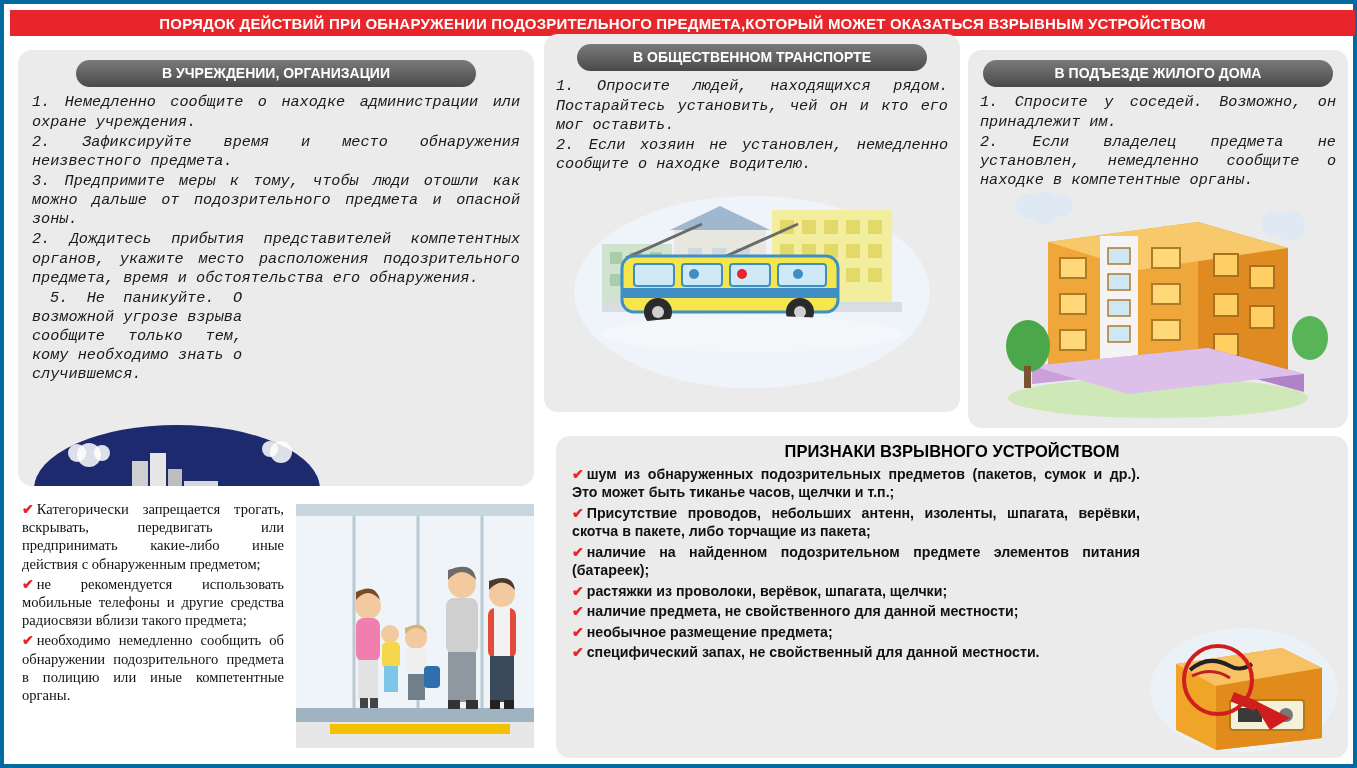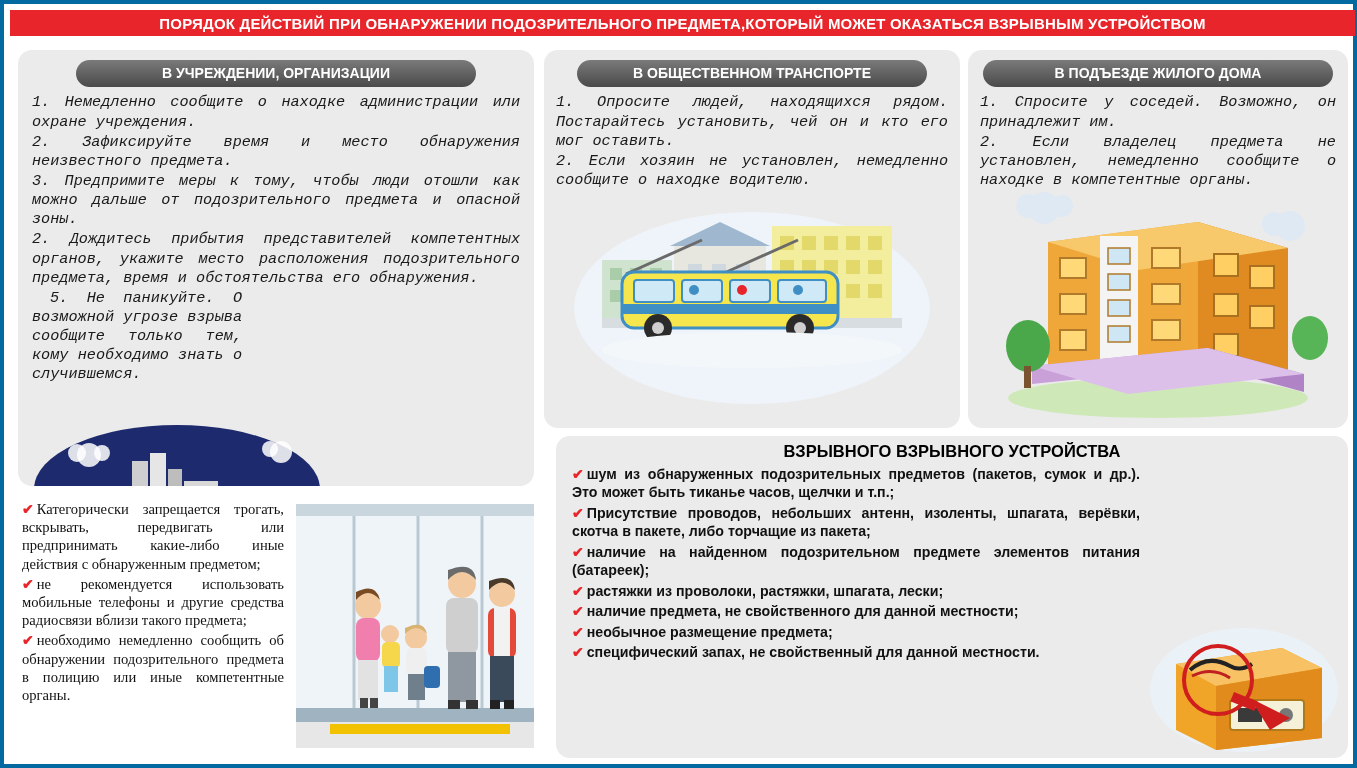--- a/index.html
+++ b/index.html
@@ -68,21 +68,21 @@
   .c1-wrap{position:relative;height:330px;}
   .c1-last{
     width:210px; margin-left:268px; text-indent:18px;
   }
   
   .pic-factory{
     position:absolute;left:14px;top:330px;width:290px;height:132px;
   }
 
   
-  #card2{left:540px;top:46px;width:416px;height:378px;}
+  #card2{left:540px;top:30px;width:416px;height:378px;}
   #card2 .card-head{width:330px;}
   .pic-bus{position:absolute;left:18px;top:150px;width:380px;height:210px;}
 
   
   #card3{left:964px;top:46px;width:380px;height:378px;}
   #card3 .card-head{width:330px;}
   .pic-house{position:absolute;left:20px;top:120px;width:340px;height:250px;}
 
   
   #card4{left:14px;top:492px;width:516px;height:262px;background:#ffffff;border-radius:0;}
@@ -351,26 +351,26 @@
           <rect x="204" y="110" width="16" height="50" fill="#f2f2f2"></rect>
           <rect x="200" y="158" width="24" height="46" fill="#3a4a5a"></rect>
           <rect x="200" y="202" width="10" height="9" fill="#222"></rect>
           <rect x="214" y="202" width="10" height="9" fill="#222"></rect>
         </g>
       </svg>
     </div>
   </div>
 
   <div class="card" id="card5">
-    <div class="c5-title">ВЗРЫВНОГО ВЗРЫВНОГО УСТРОЙСТВА</div>
+    <div class="c5-title">ПРИЗНАКИ ВЗРЫВНОГО УСТРОЙСТВОМ</div>
     <div class="c5-list">
       <p><span class="chk">✔</span><span>шум из обнаруженных подозрительных предметов (пакетов, сумок и др.). Это может быть тиканье часов, щелчки и т.п.;</span></p>
       <p><span class="chk">✔</span><span>Присутствие проводов, небольших антенн, изоленты, шпагата, верёвки, скотча в пакете, либо торчащие из пакета;</span></p>
       <p><span class="chk">✔</span><span>наличие на найденном подозрительном предмете элементов питания (батареек);</span></p>
-      <p><span class="chk">✔</span><span>растяжки из проволоки, растяжки, шпагата, лески;</span></p>
+      <p><span class="chk">✔</span><span>растяжки из проволоки, верёвок, шпагата, щелчки;</span></p>
       <p><span class="chk">✔</span><span>наличие предмета, не свойственного для данной местности;</span></p>
       <p><span class="chk">✔</span><span>необычное размещение предмета;</span></p>
       <p><span class="chk">✔</span><span>специфический запах, не свойственный для данной местности.</span></p>
     </div>
     <div class="pic-device">
       <svg viewBox="0 0 196 140" width="196" height="140">
         <ellipse cx="98" cy="76" rx="94" ry="62" fill="#eaf1f7"></ellipse>
         <polygon points="30,50 136,34 176,54 176,124 70,136 30,116" fill="#f0a428"></polygon>
         <polygon points="30,50 136,34 176,54 70,72" fill="#f7c164"></polygon>
         <polygon points="70,72 176,54 176,124 70,136" fill="#e08b1c"></polygon>

